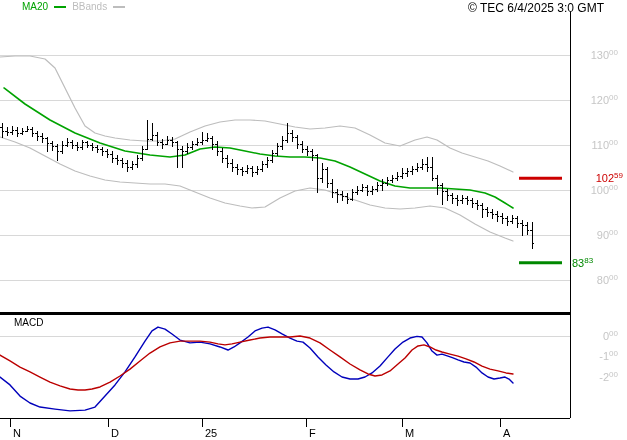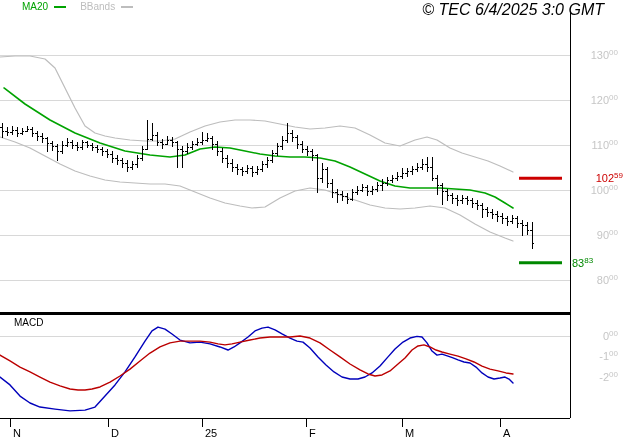--- a/index.html
+++ b/index.html
@@ -3,23 +3,23 @@
 <meta charset="utf-8">
 <style>
   html,body{margin:0;padding:0;background:#fff;}
   .screen{position:relative;width:627px;height:440px;background:#ffffff;overflow:hidden;
           font-family:"Liberation Sans",sans-serif;}
   svg{position:absolute;left:0;top:0;}
   svg text{font-family:"Liberation Sans",sans-serif;}
   .legend{position:absolute;left:2px;top:1px;display:flex;align-items:center;gap:6px;
           font-size:10px;line-height:12px;}
   .legend .lab-ma{color:#00a300;padding-left:20px;}
-  .legend .lab-bb{color:#bdbdbd;margin-left:8px;}
+  .legend .lab-bb{color:#bdbdbd;}
   .dash{display:inline-block;width:12px;height:2px;vertical-align:middle;}
-  .copyright{position:absolute;top:1px;right:23px;font-size:16px;font-style:italic;color:#000;}
+  .copyright{position:absolute;top:1px;right:23px;font-size:12px;color:#000;}
   .macd-label{position:absolute;left:14px;top:317px;font-size:10px;color:#000;}
 </style>
 </head>
 <body>
 
 <div class="screen">
 
   <svg id="chart" width="627" height="440" viewBox="0 0 627 440">
       <g>
         <line x1="0" y1="55" x2="570" y2="55" stroke="#d8d8d8" stroke-width="1" shape-rendering="crispEdges"></line>

